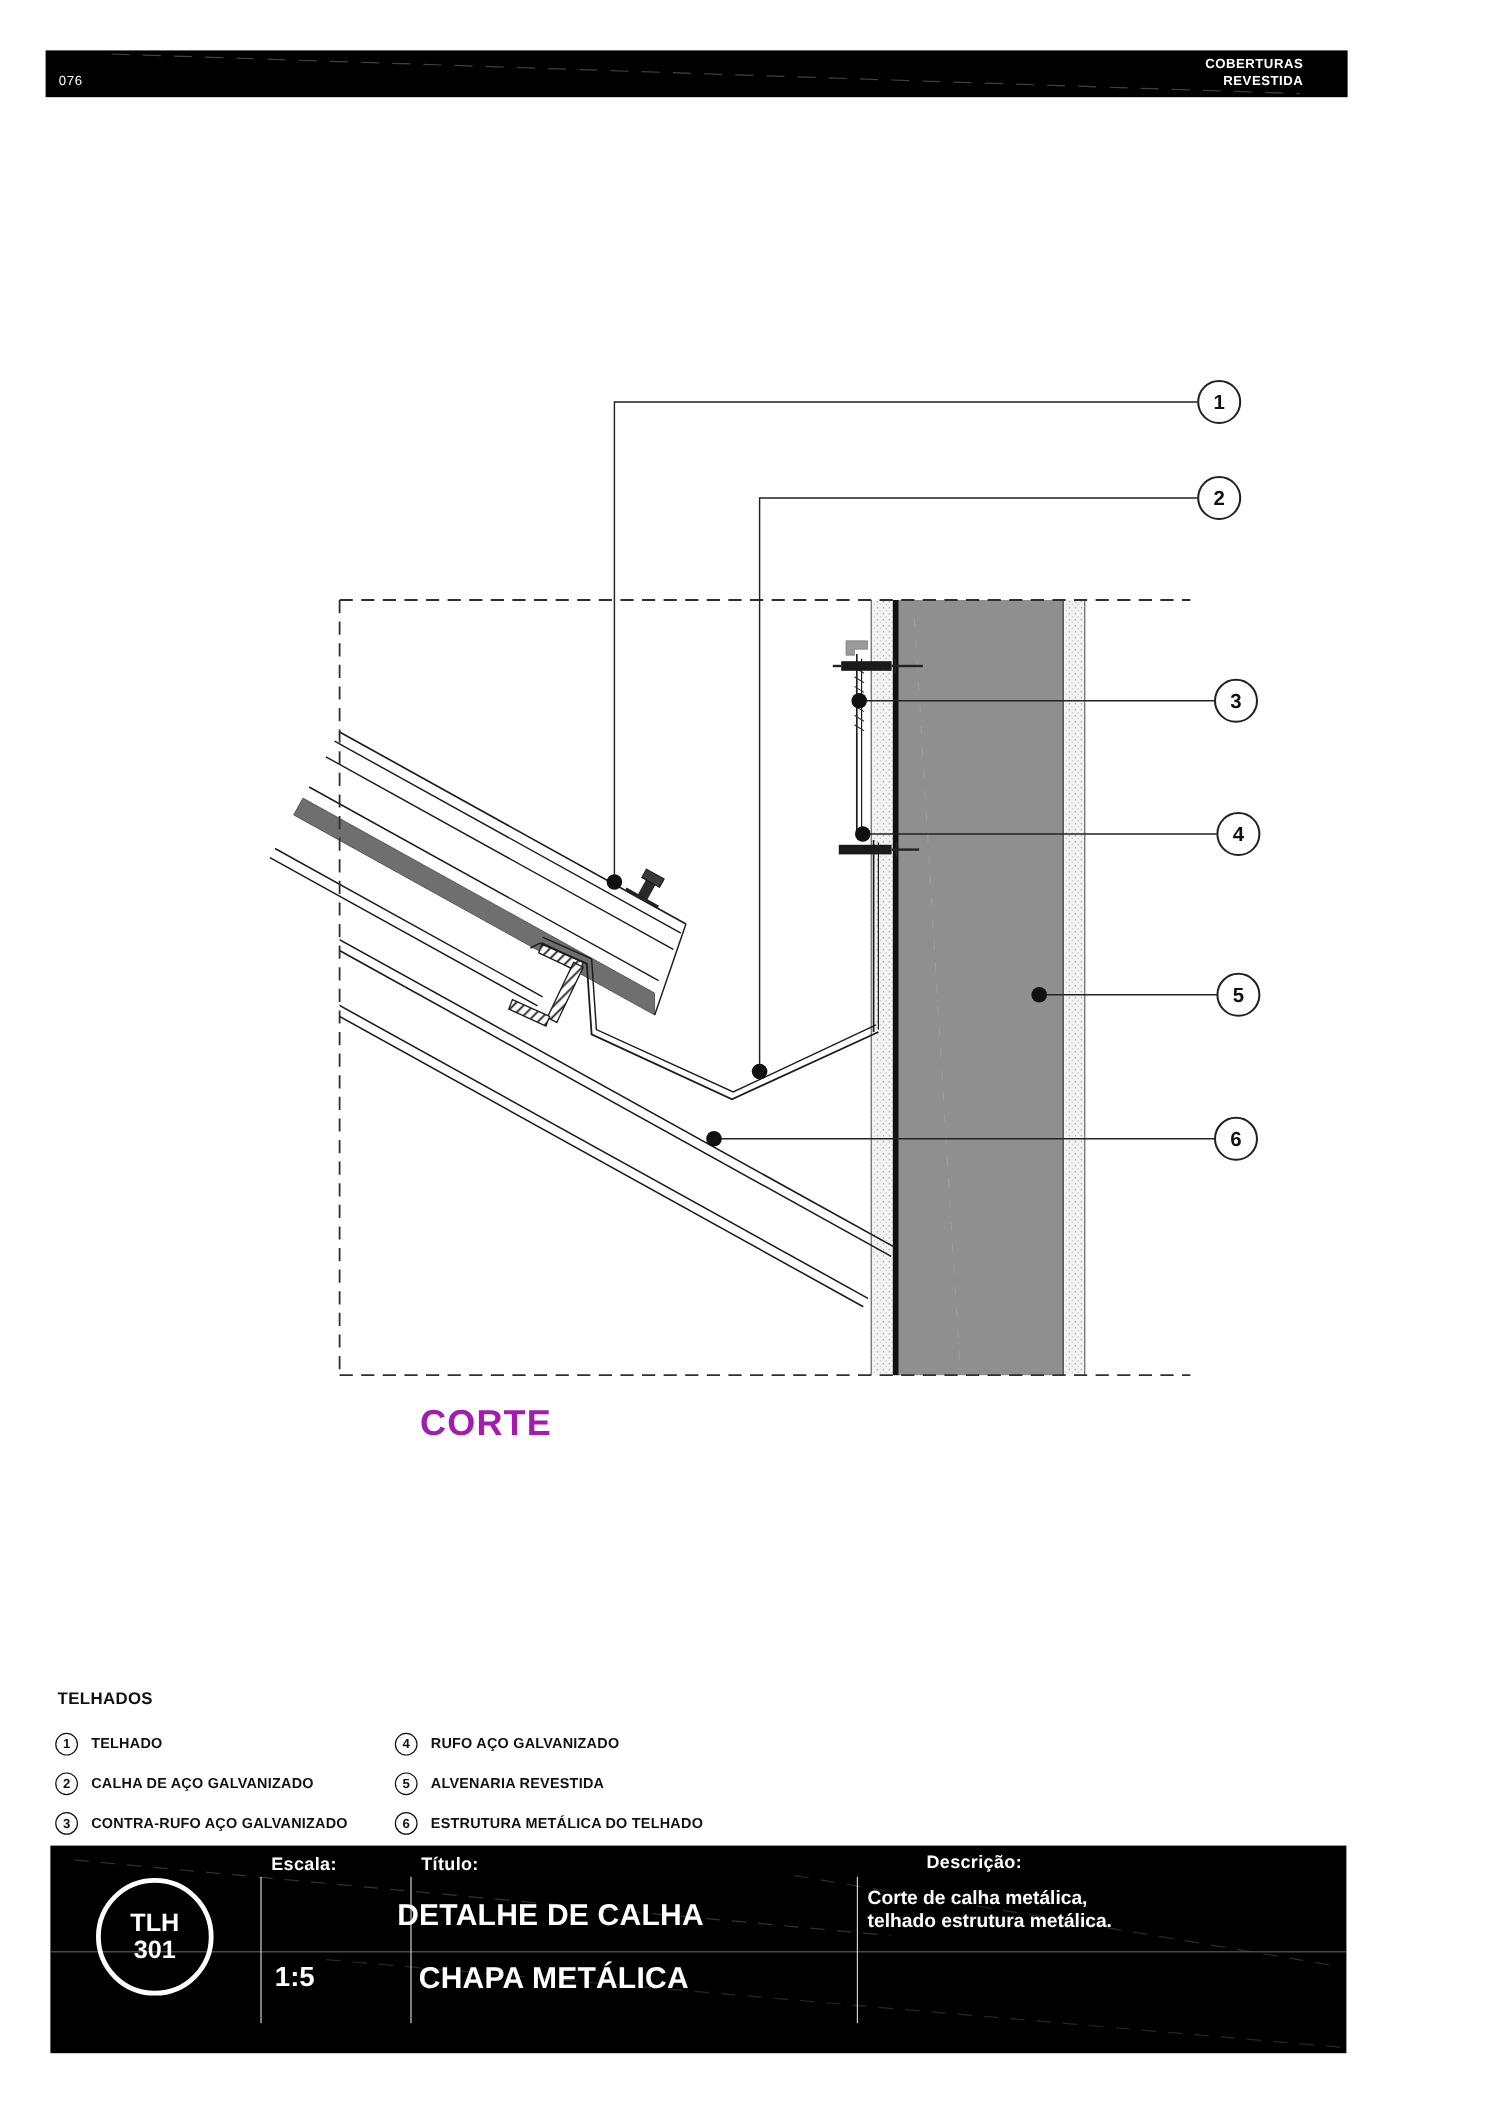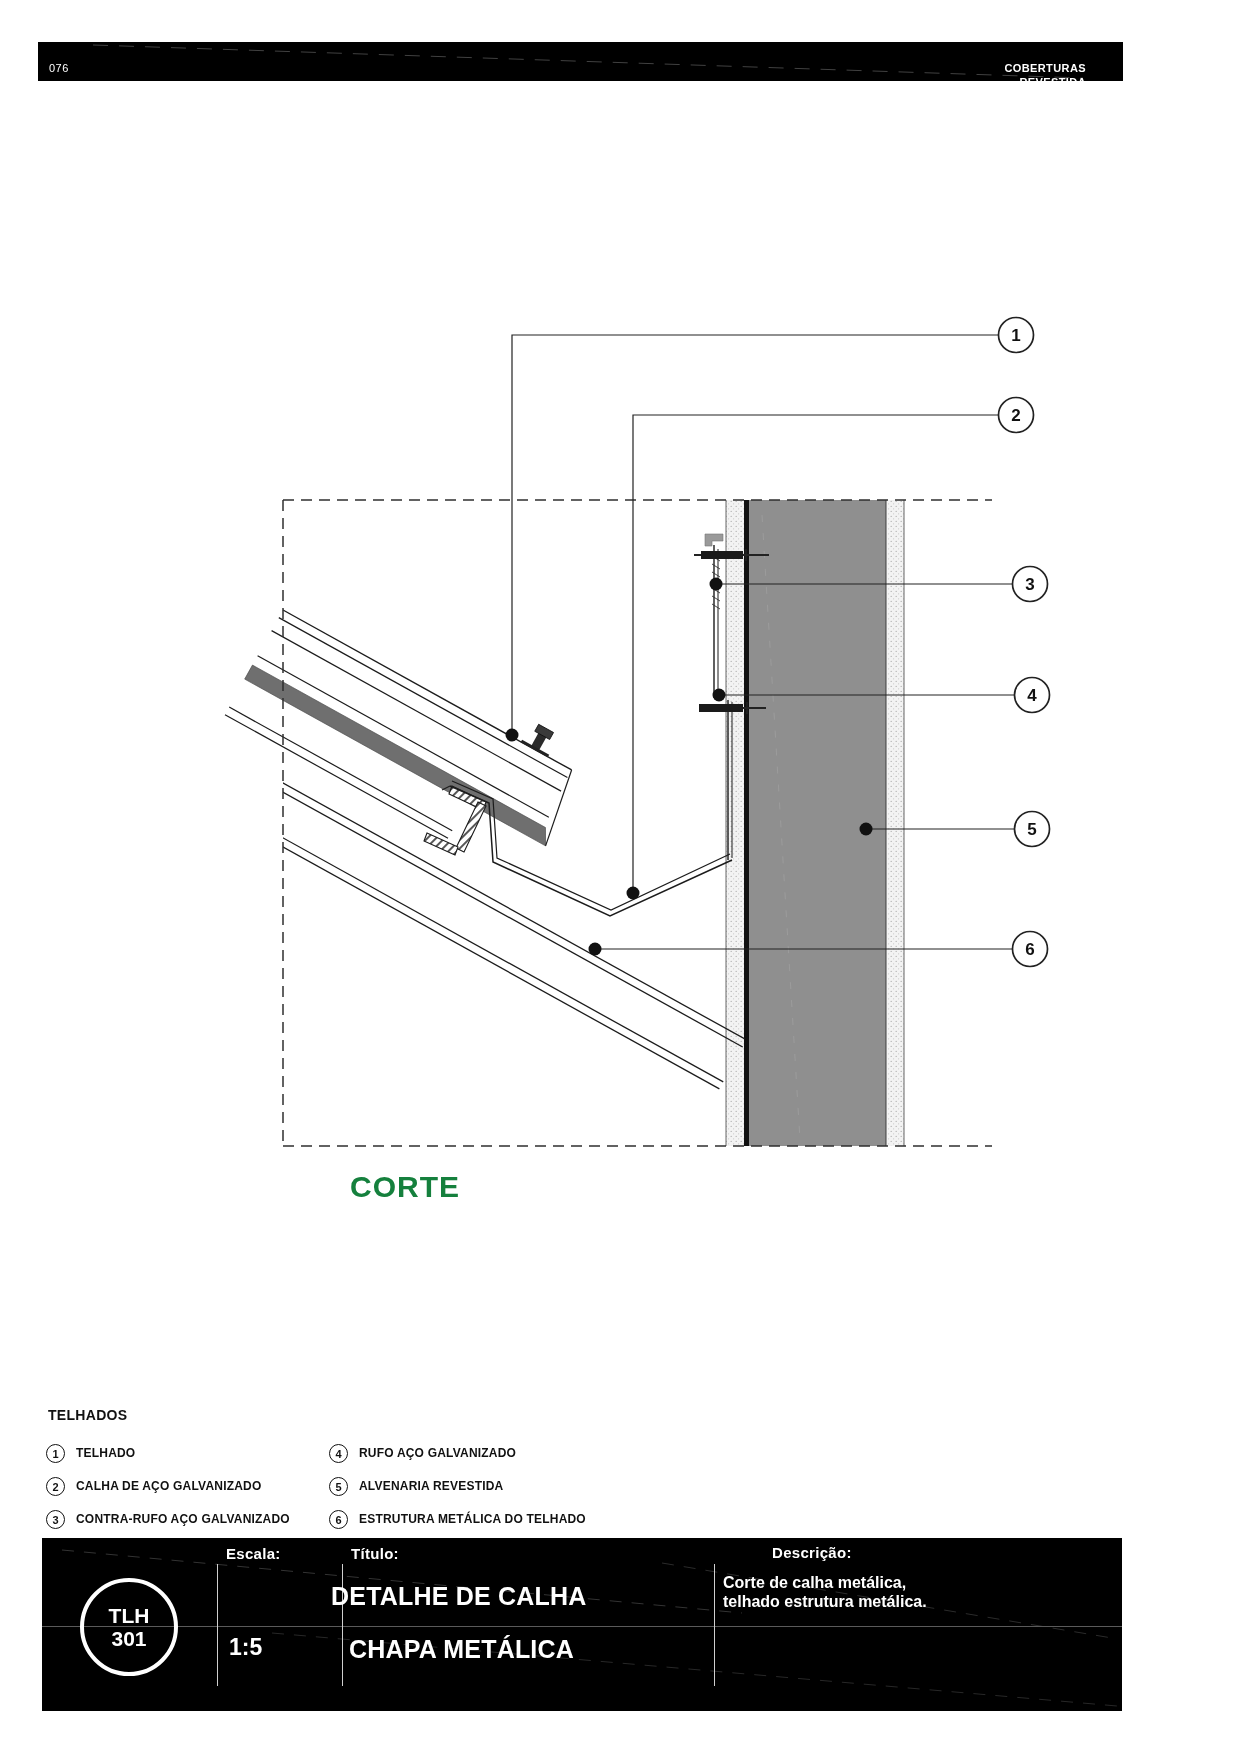--- a/index.html
+++ b/index.html
@@ -10,29 +10,29 @@
   
   .header-bar{
     position:absolute;left:38px;top:42px;width:1085px;height:39px;
     background:#000;color:#fff;
   }
   .header-num{
     position:absolute;left:11px;bottom:7px;
     font-size:11px;font-weight:normal;letter-spacing:.5px;
   }
   .header-right{
-    position:absolute;right:37px;top:19px;text-align:right;
+    position:absolute;right:37px;top:5px;text-align:right;
     font-size:11px;font-weight:bold;line-height:14px;letter-spacing:.4px;
   }
   .header-artifact{position:absolute;left:0;top:0;}
   
   .drawing-svg{position:absolute;left:0;top:0;}
   .view-label{
     position:absolute;left:350px;top:1170px;
-    font-size:30px;font-weight:bold;color:#15803d;letter-spacing:1px;
+    font-size:30px;font-weight:bold;color:#a21caf;letter-spacing:1px;
   }
   
   .legend-title{
     position:absolute;left:48px;top:1407px;
     font-size:14px;font-weight:bold;letter-spacing:.3px;
   }
   .legend-item{
     position:absolute;display:flex;align-items:center;height:22px;
   }
   .legend-item .bubble{
@@ -47,21 +47,21 @@
   
   .title-block{
     position:absolute;left:42px;top:1538px;width:1080px;height:173px;
     background:#000;color:#fff;
   }
   .tb-artifacts{position:absolute;left:0;top:0;}
   .tb-hline{position:absolute;left:0;top:88px;width:100%;height:1px;background:#5a5a5a;}
   .tb-sep{position:absolute;top:26px;height:122px;width:1px;background:#cfcfcf;}
   .sep-1{left:175px;} .sep-2{left:300px;} .sep-3{left:672px;}
   .code-badge{
-    position:absolute;left:38px;top:40px;width:90px;height:90px;
+    position:absolute;left:38px;top:27px;width:90px;height:90px;
     border:4px solid #fff;border-radius:50%;
     display:flex;flex-direction:column;align-items:center;justify-content:center;
     font-size:21px;font-weight:bold;line-height:23px;text-align:center;
   }
   .tb-label{position:absolute;font-size:15px;font-weight:bold;letter-spacing:.3px;}
   .scale-label{left:184px;top:7px;}
   .title-label{left:309px;top:7px;}
   .desc-label{left:682px;top:6px;margin-left:48px;}
   .scale-value{position:absolute;left:187px;top:96px;font-size:23px;font-weight:bold;}
   .title-line1{position:absolute;left:289px;top:44px;font-size:25px;font-weight:bold;letter-spacing:.2px;}

